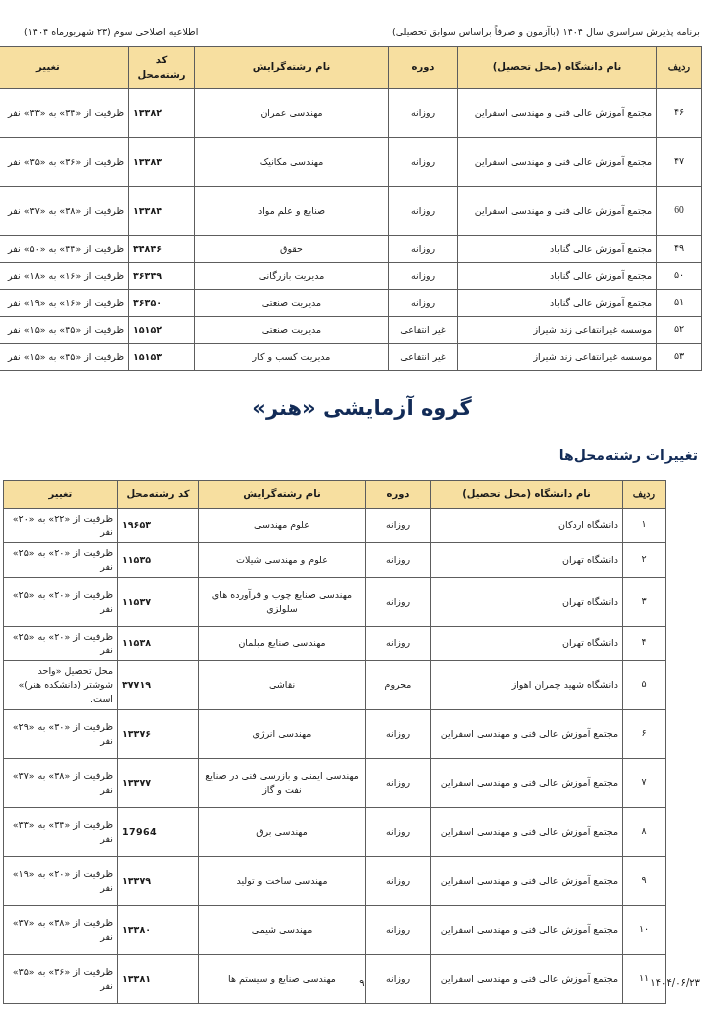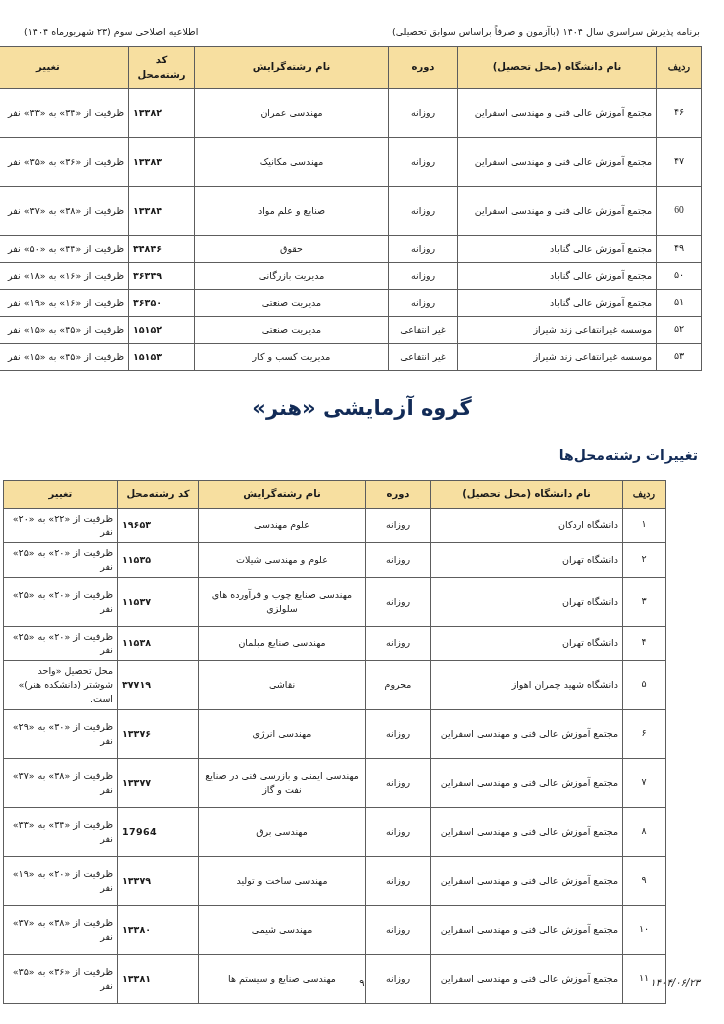--- a/index.html
+++ b/index.html
@@ -131,21 +131,21 @@
     align-items: center;
     font-size: 10px;
     color: #1b1b1b;
   }
   .doc-footer .page-no {
     position: absolute;
     left: 0; right: 0;
     text-align: center;
     font-size: 10px;
   }
-  .doc-footer .date { text-align: right; white-space: nowrap; font-style: italic; }
+  .doc-footer .date { text-align: right; white-space: nowrap; }
   .doc-footer .spacer { flex: 1; }
 </style>
 </head>
 <body>
 
 <div class="page">
 
   <div class="doc-header">
     <div class="hdr-right">برنامه پذیرش سراسری سال ۱۴۰۴   (باآزمون و صرفاً براساس سوابق تحصیلی)</div>
     <div class="hdr-left">اطلاعیه اصلاحی سوم (۲۳ شهریورماه ۱۴۰۴)</div>

